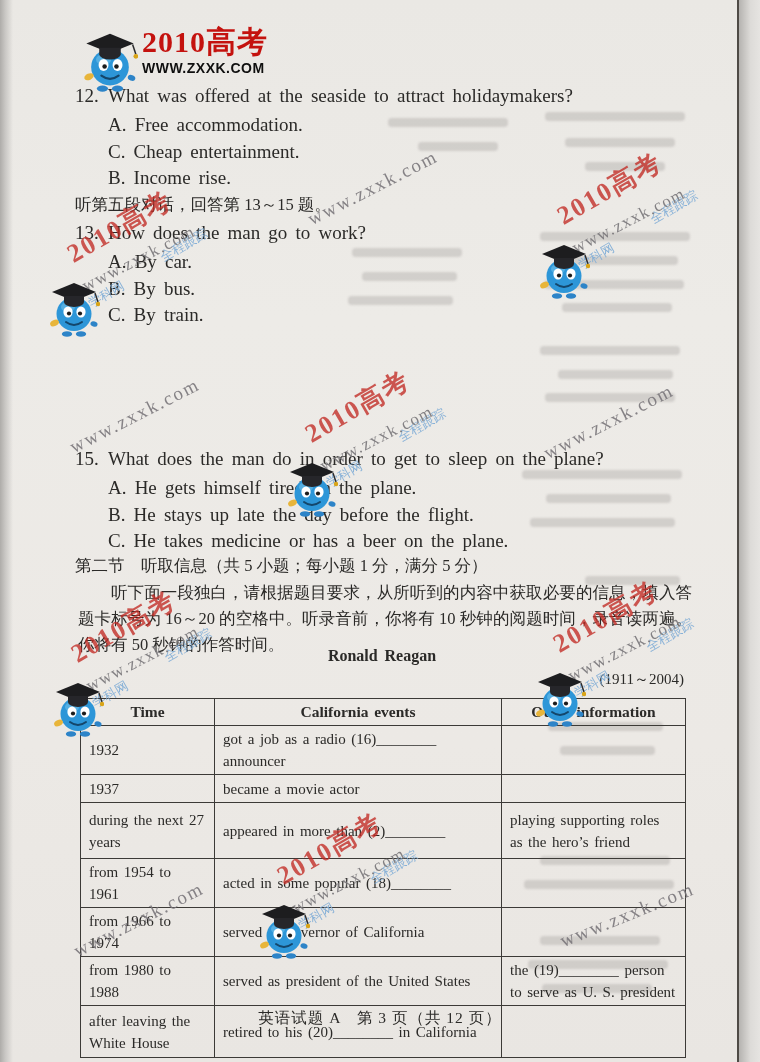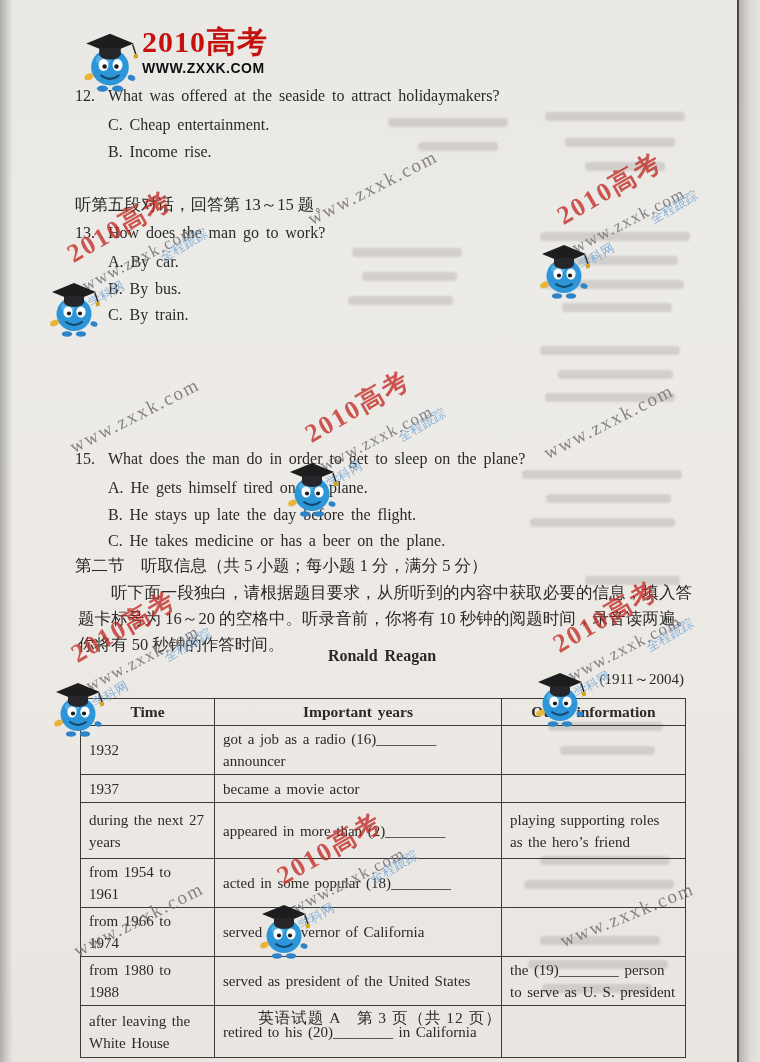--- a/index.html
+++ b/index.html
@@ -20,21 +20,21 @@
   
   .logo{position:absolute;left:82px;top:26px;display:flex;align-items:flex-start;z-index:4;}
   .logo-mascot{width:56px;height:66px;display:block;}
   .logo-text{margin-left:4px;}
   .logo-title{font-size:30px;font-weight:bold;color:#c4120e;letter-spacing:1px;line-height:32px;
     font-family:"Liberation Serif",serif;}
   .logo-url{font-size:14px;font-weight:bold;color:#0f0f0f;letter-spacing:.5px;
     font-family:"Liberation Sans","DejaVu Sans",sans-serif;margin-top:2px;}
   
   .content{position:absolute;left:0;top:0;width:760px;height:1062px;z-index:2;}
-  .q{position:absolute;left:75px;width:620px;font-size:16px;word-spacing:.18em;}
+  .q{position:absolute;left:75px;width:620px;font-size:19px;word-spacing:.18em;}
   .q-head{display:flex;line-height:24px;margin-bottom:4px;}
   .q-num{width:33px;flex:none;}
   .q-opts{margin-left:33px;}
   .q-opt{line-height:26.5px;}
   .cn{font-size:16.5px;word-spacing:normal;}
   .note{position:absolute;left:75px;top:194px;}
   .sec-head{position:absolute;left:75px;top:555px;}
   .sec-para{position:absolute;left:78px;top:580px;width:614px;line-height:26px;
     text-indent:33px;text-align:justify;}
   .tbl-title{position:absolute;left:80px;top:647px;width:604px;text-align:center;
@@ -138,20 +138,21 @@
   </div>
 
   <div class="content">
 
     <div class="q" style="top:84px">
       <div class="q-head">
         <span class="q-num">12.</span>
         <span>What was offered at the seaside to attract holidaymakers?</span>
       </div>
       <div class="q-opts">
+        <div class="q-opt">A. Free accommodation.</div>
         <div class="q-opt">C. Cheap entertainment.</div>
         <div class="q-opt">B. Income rise.</div>
       </div>
     </div>
 
     <div class="note cn">听第五段对话，回答第 13～15 题。</div>
 
     <div class="q" style="top:221px">
       <div class="q-head">
         <span class="q-num">13.</span>
@@ -185,21 +186,21 @@
 
     <table class="reagan">
       <colgroup>
           <col class="c1">
           <col class="c2">
           <col class="c3">
         </colgroup>
       <tbody>
           <tr class="hr">
         <th>Time</th>
-        <th>Important years</th>
+        <th>California events</th>
         <th>Other information</th>
       </tr>
       <tr class="r1">
         <td>1932</td>
         <td>got a job as a radio (16)________ announcer</td>
         <td></td>
       </tr>
       <tr class="r2">
         <td>1937</td>
         <td>became a movie actor</td>

